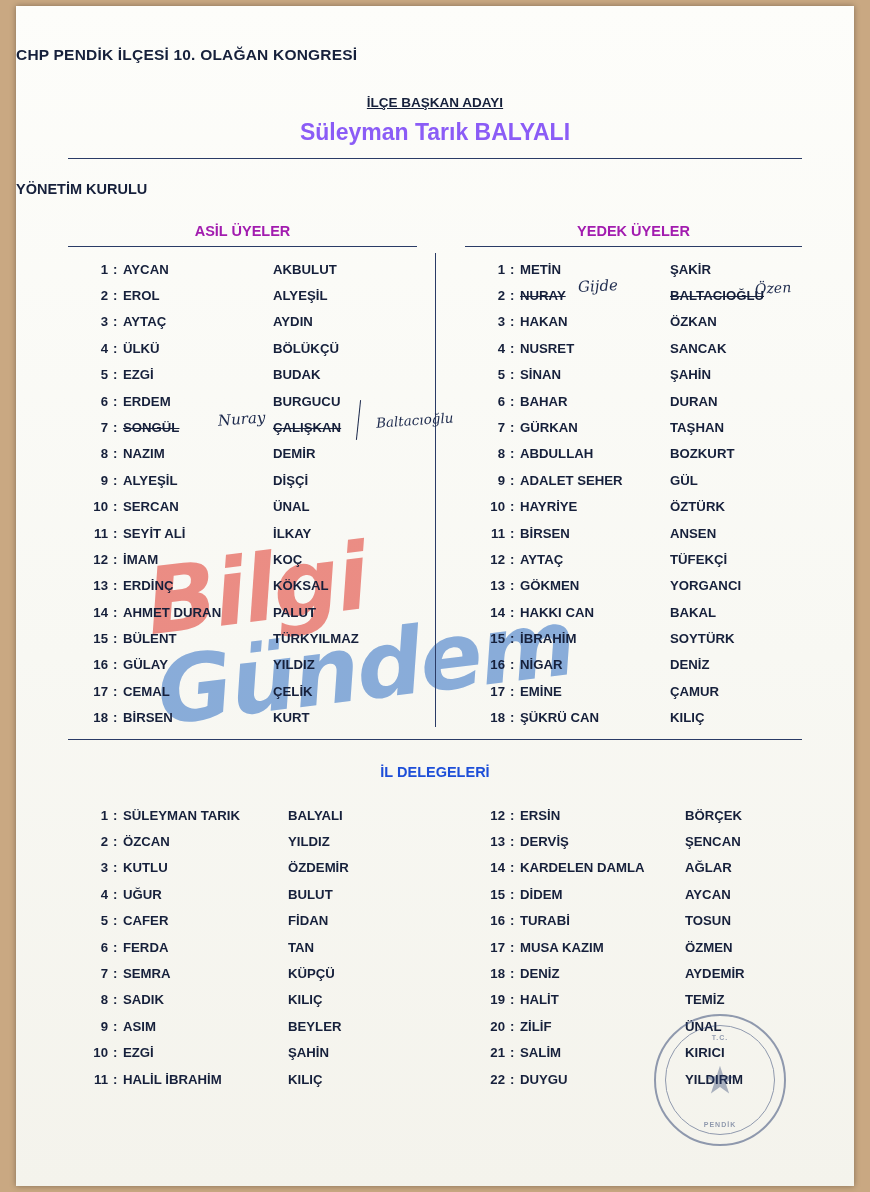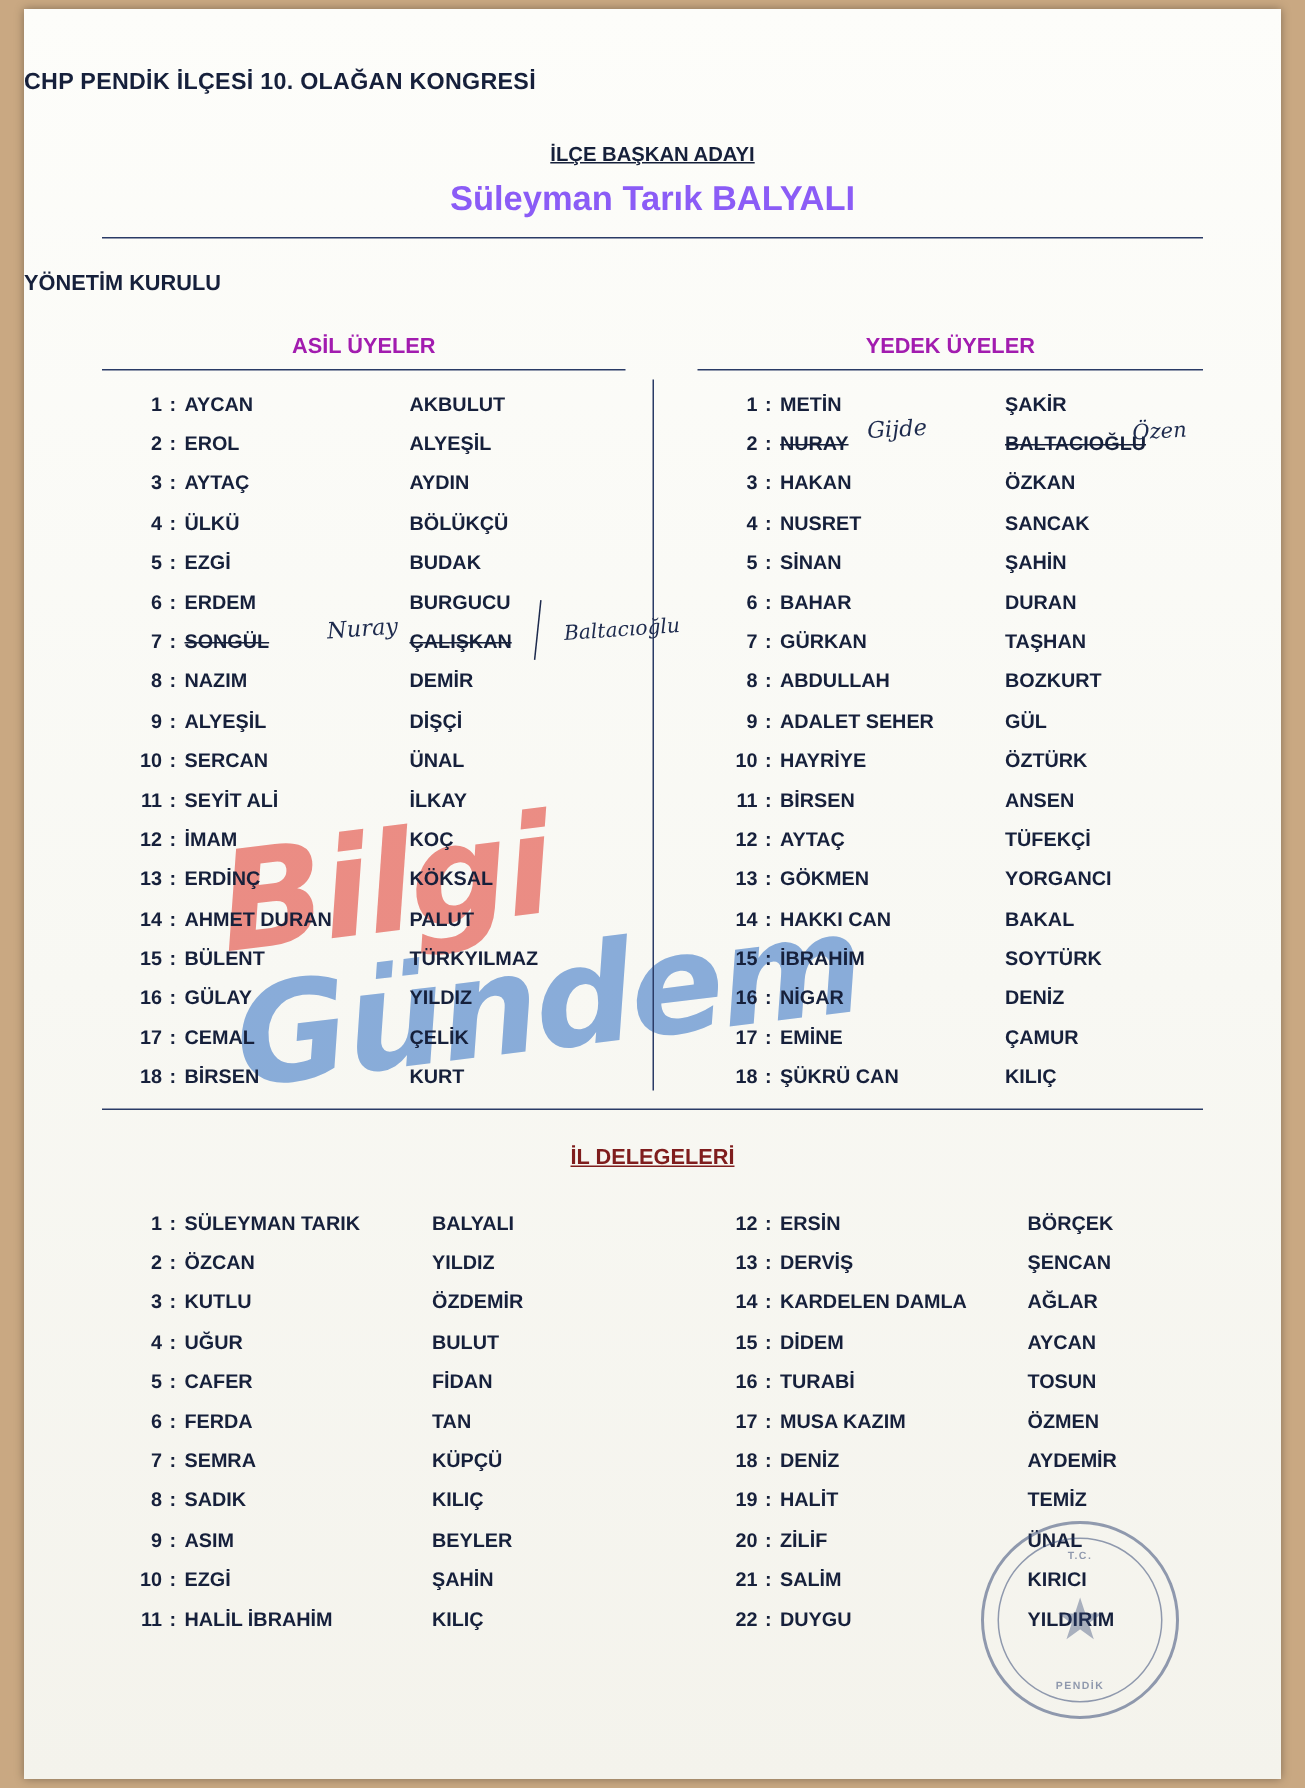--- a/index.html
+++ b/index.html
@@ -185,23 +185,22 @@
   }
   .bottom-rule {
     border: none;
     border-top: 1.2px solid #2a3b66;
     margin: 8px 52px 0 52px;
   }
   .deleg-label {
     text-align: center;
     font-size: 14.5px;
     font-weight: bold;
-    text-decoration: underline;
     margin-top: 24px;
-    color: #7f1d1d;
+    color: #1d4ed8;
   }
   .cols2 {
     display: flex;
     margin: 22px 52px 0 52px;
     position: relative;
   }
   .cols2 .col-left { padding-right: 10px; }
   .cols2 .col-right { padding-left: 30px; }
   .cols2 .row .first { width: 165px; }
   

